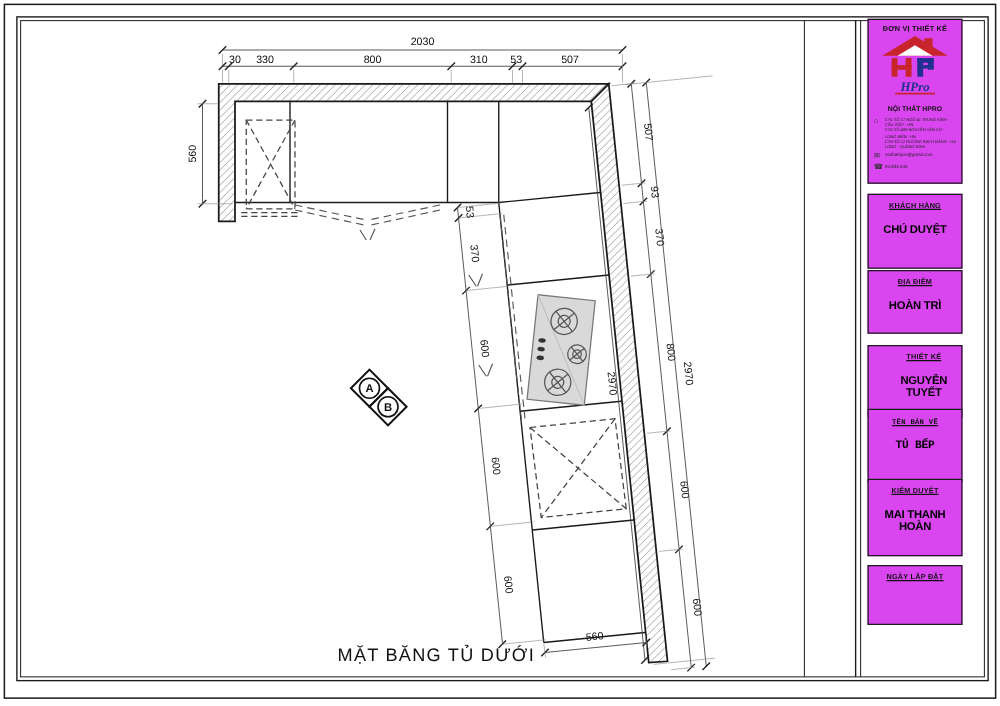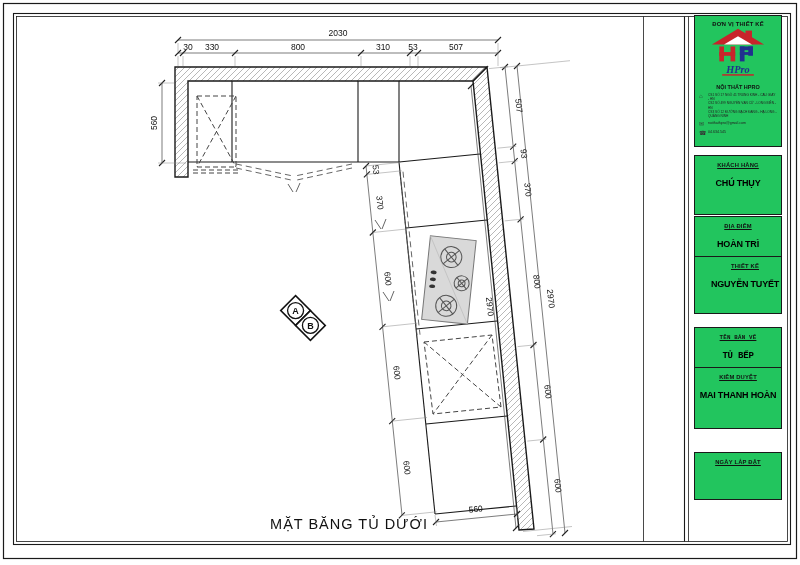--- a/index.html
+++ b/index.html
@@ -4,21 +4,21 @@
 <style>
   html,body{margin:0;padding:0;background:#fff;}
   #sheet{position:relative;width:800px;height:565px;background:#fff;overflow:hidden;
          font-family:"Liberation Sans",sans-serif;}
   svg text{font-family:"Liberation Sans",sans-serif;}
   .dtext{font-size:8.5px;fill:#111;}
   .cap{font-size:14.5px;fill:#111;letter-spacing:1px;}
   .mk{font-size:9px;font-weight:bold;fill:#111;}
 
   
-  .tb-box{position:absolute;left:694px;width:88px;border:1.5px solid #1a1a1a;background:#22c55e;
+  .tb-box{position:absolute;left:694px;width:76px;border:1.5px solid #1a1a1a;background:#d946ef;
           text-align:center;box-sizing:border-box;}
   .tb-label{font-size:5.8px;font-weight:bold;color:#111;text-decoration:underline;
             margin-top:6px;letter-spacing:.2px;}
   .tb-value{font-size:9px;font-weight:bold;color:#000;margin-top:10px;letter-spacing:-0.2px;}
   .tb-unit-label{font-size:5.8px;font-weight:bold;color:#111;margin-top:5px;letter-spacing:.2px;}
   .logo-sub{font-size:5.5px;font-weight:bold;color:#111;margin-top:2px;}
   .addr{display:flex;align-items:flex-start;text-align:left;margin:3px 4px 0 4px;}
   .addr .ico{font-size:6px;line-height:6px;width:9px;color:#333;flex:none;}
   .addr .txt{font-size:3.2px;line-height:4.2px;color:#222;}
   .addr .txt2{font-size:3.6px;line-height:5px;color:#222;}
@@ -291,39 +291,39 @@
     <span class="txt2">noithathpro@gmail.com</span>
   </div>
   <div class="addr">
     <span class="ico">☎</span>
     <span class="txt2">04.634.545</span>
   </div>
 </div>
 
 <div class="tb-box" style="top:155px;height:60px;">
   <div class="tb-label">KHÁCH HÀNG</div>
-  <div class="tb-value">CHÚ THỤY</div>
+  <div class="tb-value">CHÚ DUYỆT</div>
 </div>
 
 <div class="tb-box" style="top:216px;height:51px;">
   <div class="tb-label">ĐỊA ĐIỂM</div>
   <div class="tb-value">HOÀN TRÌ</div>
 </div>
 
-<div class="tb-box" style="top:256px;height:58px;padding-left:14px;">
+<div class="tb-box" style="top:276px;height:58px;padding-left:14px;">
   <div class="tb-label">THIẾT KẾ</div>
   <div class="tb-value">NGUYỄN TUYẾT</div>
 </div>
 
 <div class="tb-box" style="top:327px;height:59px;font-family:Liberation Mono, monospace;">
   <div class="tb-label">TÊN BẢN VẼ</div>
   <div class="tb-value">TỦ BẾP</div>
 </div>
 
-<div class="tb-box" style="top:367px;height:62px;">
+<div class="tb-box" style="top:383px;height:62px;">
   <div class="tb-label">KIỂM DUYỆT</div>
   <div class="tb-value">MAI THANH HOÀN</div>
 </div>
 
 <div class="tb-box" style="top:452px;height:48px;">
   <div class="tb-label">NGÀY LẮP ĐẶT</div>
   <div class="tb-value"></div>
 </div>
 
 </div>

